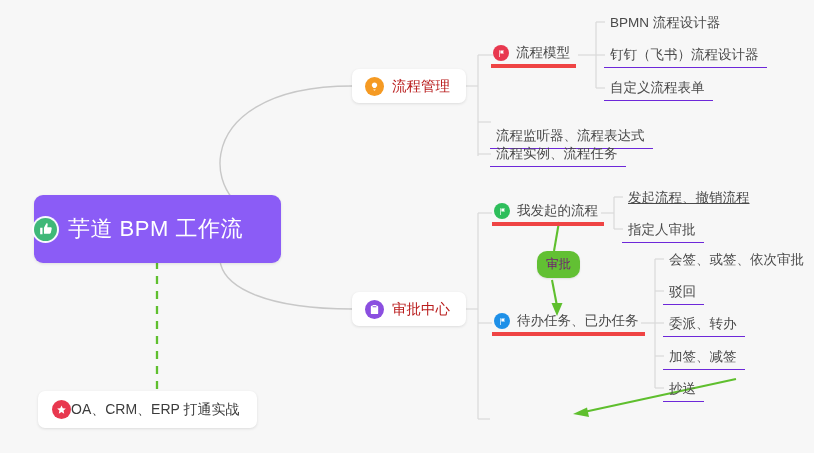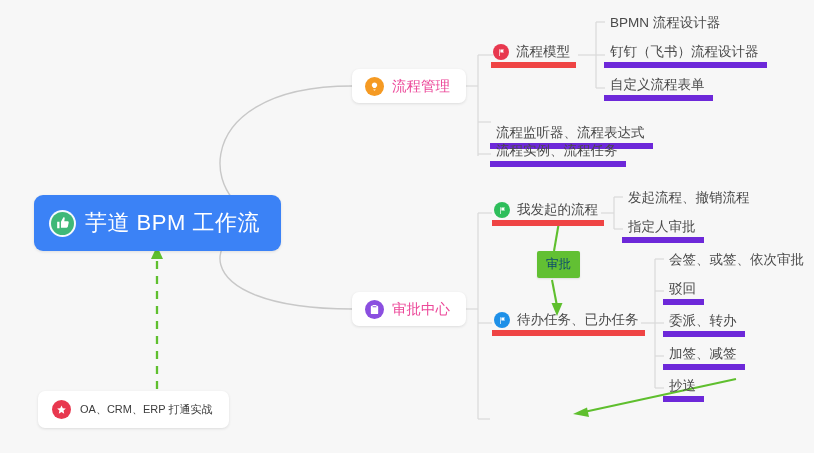--- a/index.html
+++ b/index.html
@@ -27,27 +27,26 @@
     height: 453px;
     pointer-events: none;
   }
 
   
   .root-node {
     position: absolute;
     left: 34px;
     top: 195px;
     width: 247px;
-    height: 56px;
-    background: #3b82f6;
+    height: 68px;
+    background: #8b5cf6;
     border-radius: 9px;
     box-shadow: 0 1px 3px rgba(0,0,0,0.10);
     display: flex;
     align-items: center;
-    padding-left: 17px;
     box-sizing: border-box;
   }
   .root-label {
     color: #ffffff;
     font-size: 22px;
     letter-spacing: 0.5px;
     margin-left: 11px;
     white-space: nowrap;
   }
 
@@ -59,49 +58,49 @@
     box-shadow: 0 1px 3px rgba(0,0,0,0.11);
     display: flex;
     align-items: center;
     padding: 0 16px 0 13px;
     height: 34px;
     box-sizing: border-box;
     white-space: nowrap;
   }
   .branch-label {
     font-size: 14.5px;
-    color: #ec4899;
+    color: #b91c1c;
     margin-left: 8px;
   }
 
   
   .l2-node {
     position: absolute;
     display: flex;
     align-items: center;
     height: 26px;
     padding: 0 6px 0 2px;
-    border-bottom: 6px solid #ef4444;
+    border-bottom: 4px solid #ef4444;
     box-sizing: border-box;
     white-space: nowrap;
   }
   .l2-label {
     font-size: 13.5px;
     color: #4a4a4a;
     margin-left: 7px;
   }
 
   
   .leaf-node {
     position: absolute;
     display: flex;
     align-items: center;
     height: 26px;
     padding: 0 8px 0 6px;
-    border-bottom: 6px solid #6d28d9;
+    border-bottom: 1px solid #6d28d9;
     box-sizing: border-box;
     white-space: nowrap;
     font-size: 13.5px;
     color: #4a4a4a;
   }
   .leaf-node.no-rule {
     border-bottom: none;
   }
 
   
@@ -113,33 +112,32 @@
     background: #ffffff;
     border-radius: 7px;
     box-shadow: 0 1px 3px rgba(0,0,0,0.11);
     display: flex;
     align-items: center;
     padding: 0 17px 0 14px;
     box-sizing: border-box;
     white-space: nowrap;
   }
   .note-label {
-    font-size: 11px;
+    font-size: 14px;
     color: #3c3c3c;
-    margin-left: 9px;
   }
 
   
   .tag-node {
     position: absolute;
     left: 537px;
     top: 251px;
     background: #62C033;
-    border-radius: 2px;
-    color: #0c4a6e;
+    border-radius: 10px;
+    color: #701a75;
     font-size: 12.5px;
     padding: 5px 9px;
     box-sizing: border-box;
     white-space: nowrap;
     box-shadow: 0 1px 2px rgba(0,0,0,0.10);
   }
 
   
   .icon-circle {
     width: 19px;
@@ -271,21 +269,21 @@
 
   <div class="l2-node" style="left:492px; top:200px;">
     <span class="icon-circle sm" style="background:#2EBE5B;">
       <svg width="9" height="9" viewBox="0 0 24 24" aria-hidden="true">
         <path fill="#ffffff" d="M6 3h1.8v18H6zM9 4h9.5l-2.3 4 2.3 4H9z"></path>
       </svg>
     </span>
     <span class="l2-label">我发起的流程</span>
   </div>
 
-  <div class="leaf-node no-rule" style="left:622px; top:185px;">发起流程、撤销流程</div>
+  <div class="leaf-node no-rule" style="left:622px; top:185px;text-decoration:underline;">发起流程、撤销流程</div>
   <div class="leaf-node" style="left:622px; top:217px;">指定人审批</div>
 
   <div class="l2-node" style="left:492px; top:310px;">
     <span class="icon-circle sm" style="background:#1E90E8;">
       <svg width="9" height="9" viewBox="0 0 24 24" aria-hidden="true">
         <path fill="#ffffff" d="M6 3h1.8v18H6zM9 4h9.5l-2.3 4 2.3 4H9z"></path>
       </svg>
     </span>
     <span class="l2-label">待办任务、已办任务</span>
   </div>

